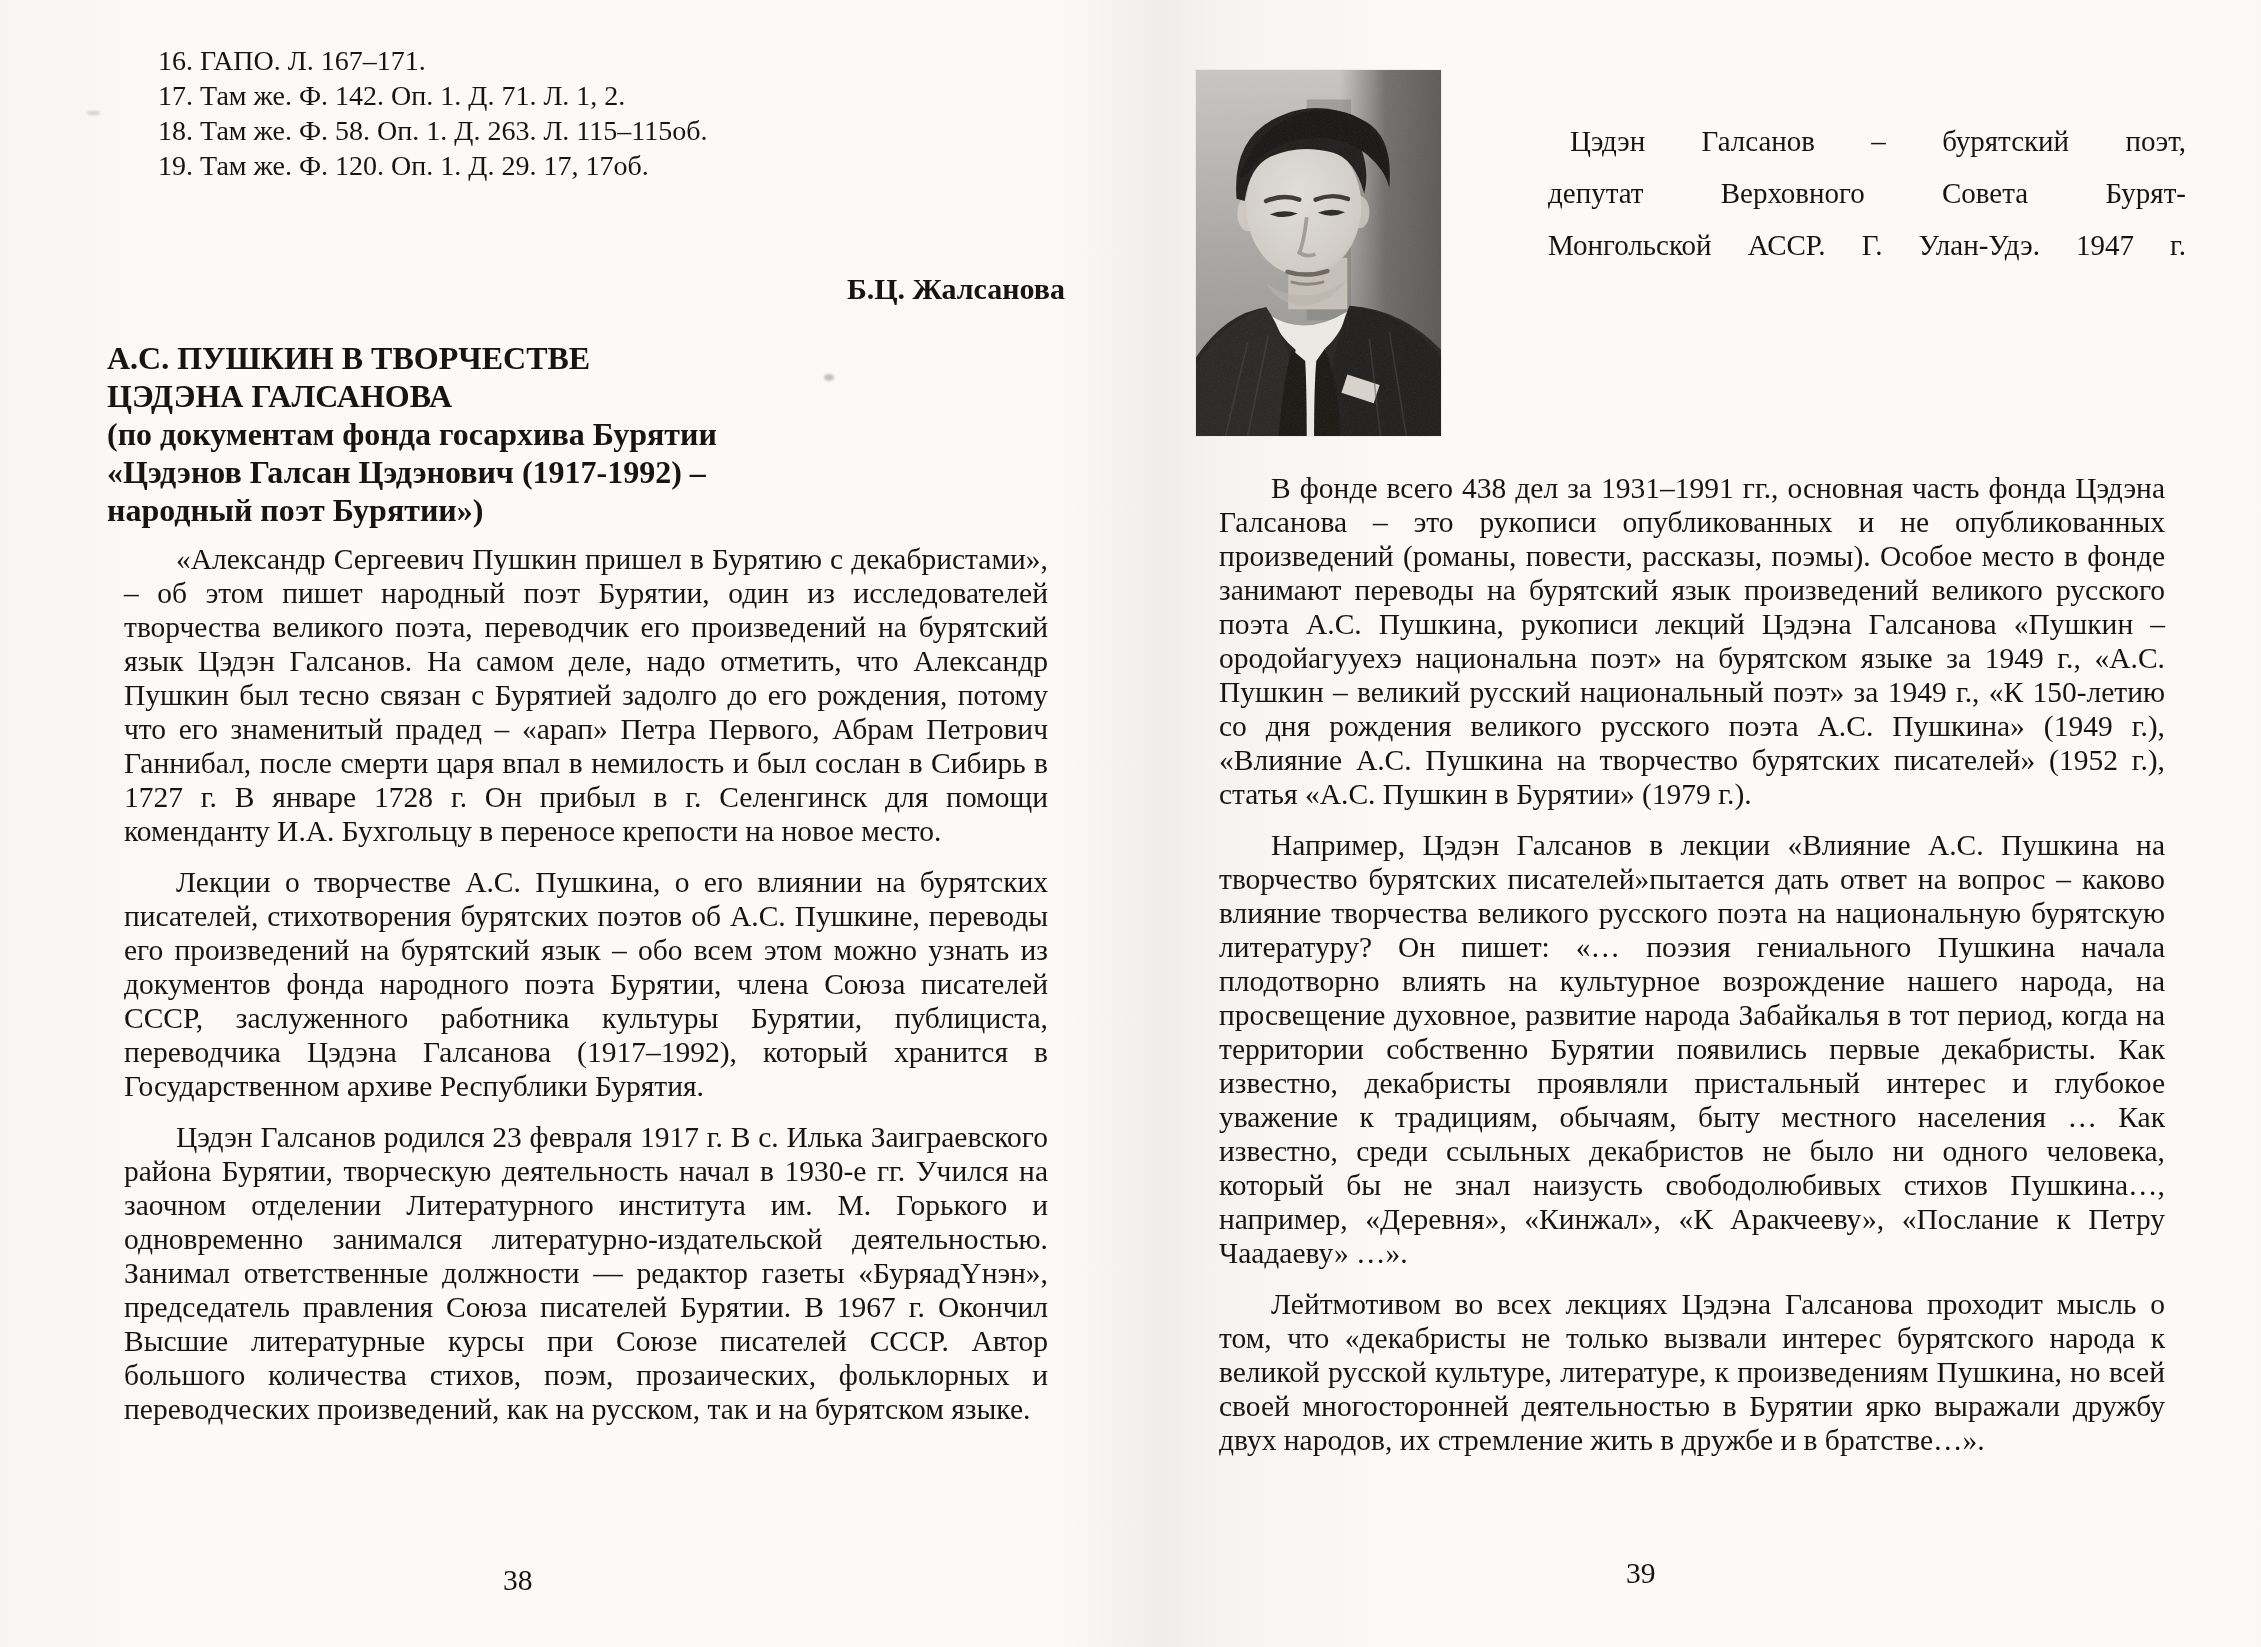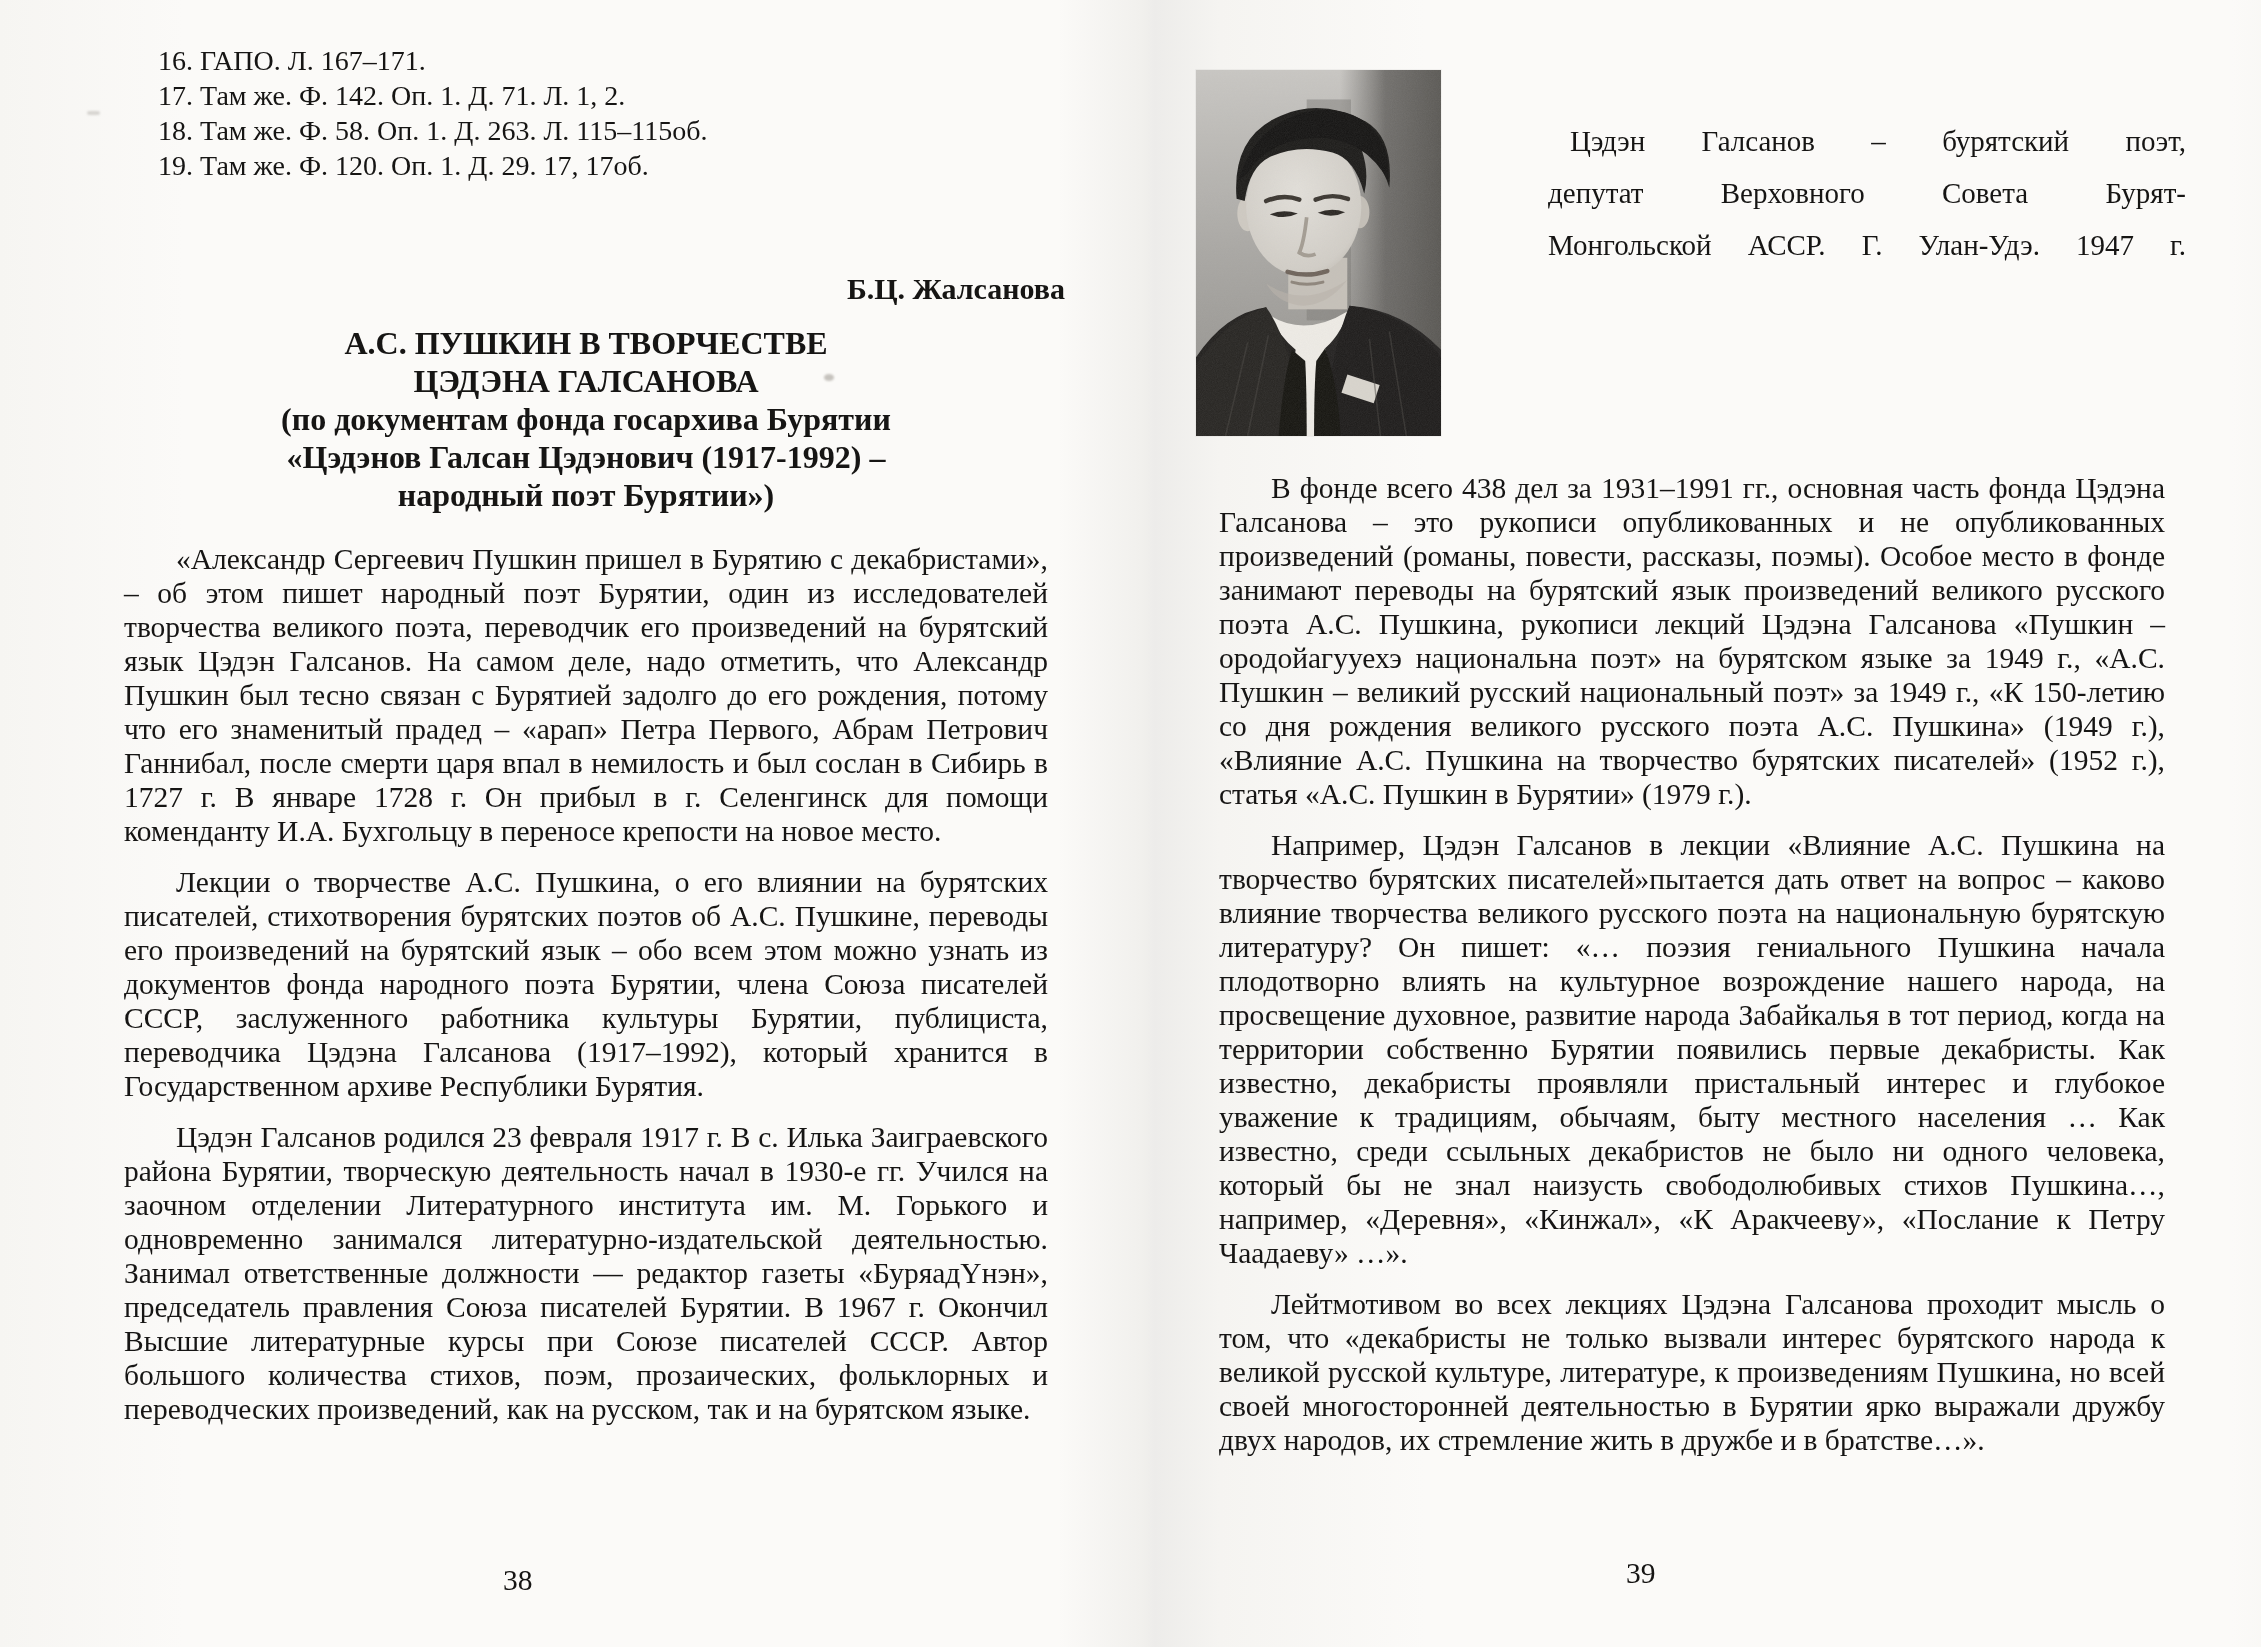--- a/index.html
+++ b/index.html
@@ -39,23 +39,22 @@
     position: absolute;
     left: 107px; top: 264px;
     width: 958px;
     text-align: right;
     font-weight: bold;
     font-size: 30px;
     margin-top: 8px;
   }
   .title {
     position: absolute;
-    left: 107px; top: 324px;
+    left: 107px; top: 339px;
     width: 958px;
-    text-align: center;
     font-weight: bold;
     font-size: 32px;
     line-height: 38px;
   }
   .body-col {
     text-align: justify;
     font-size: 29.5px;
     line-height: 34px;
   }
   .body-col p {

